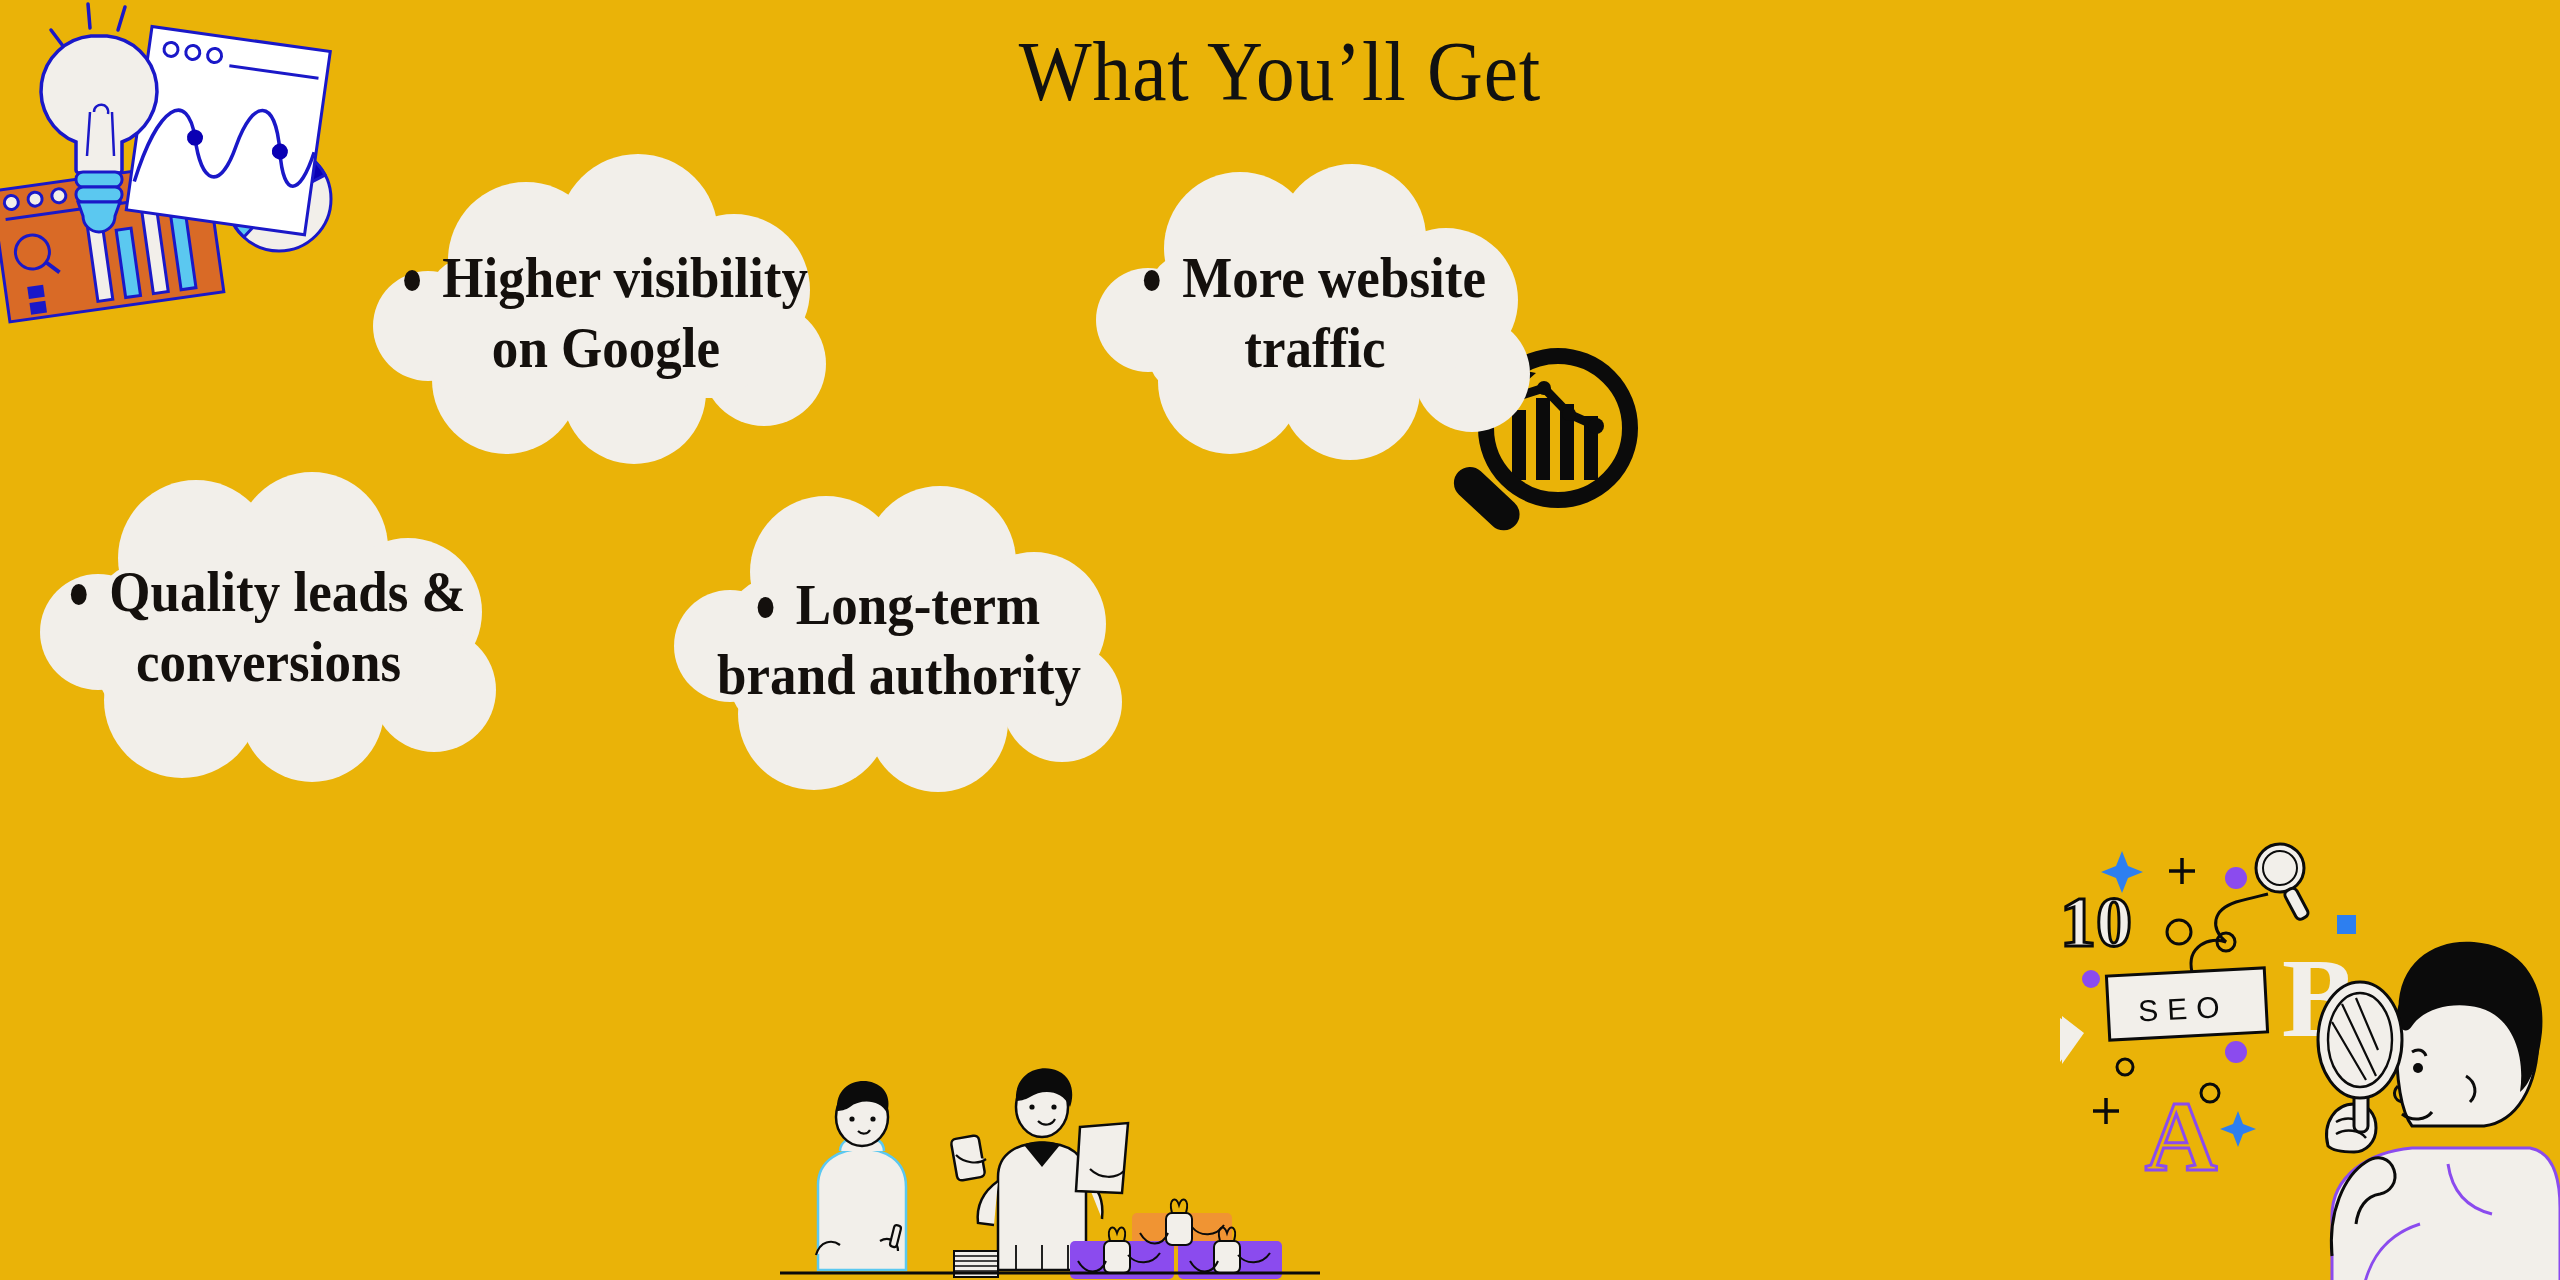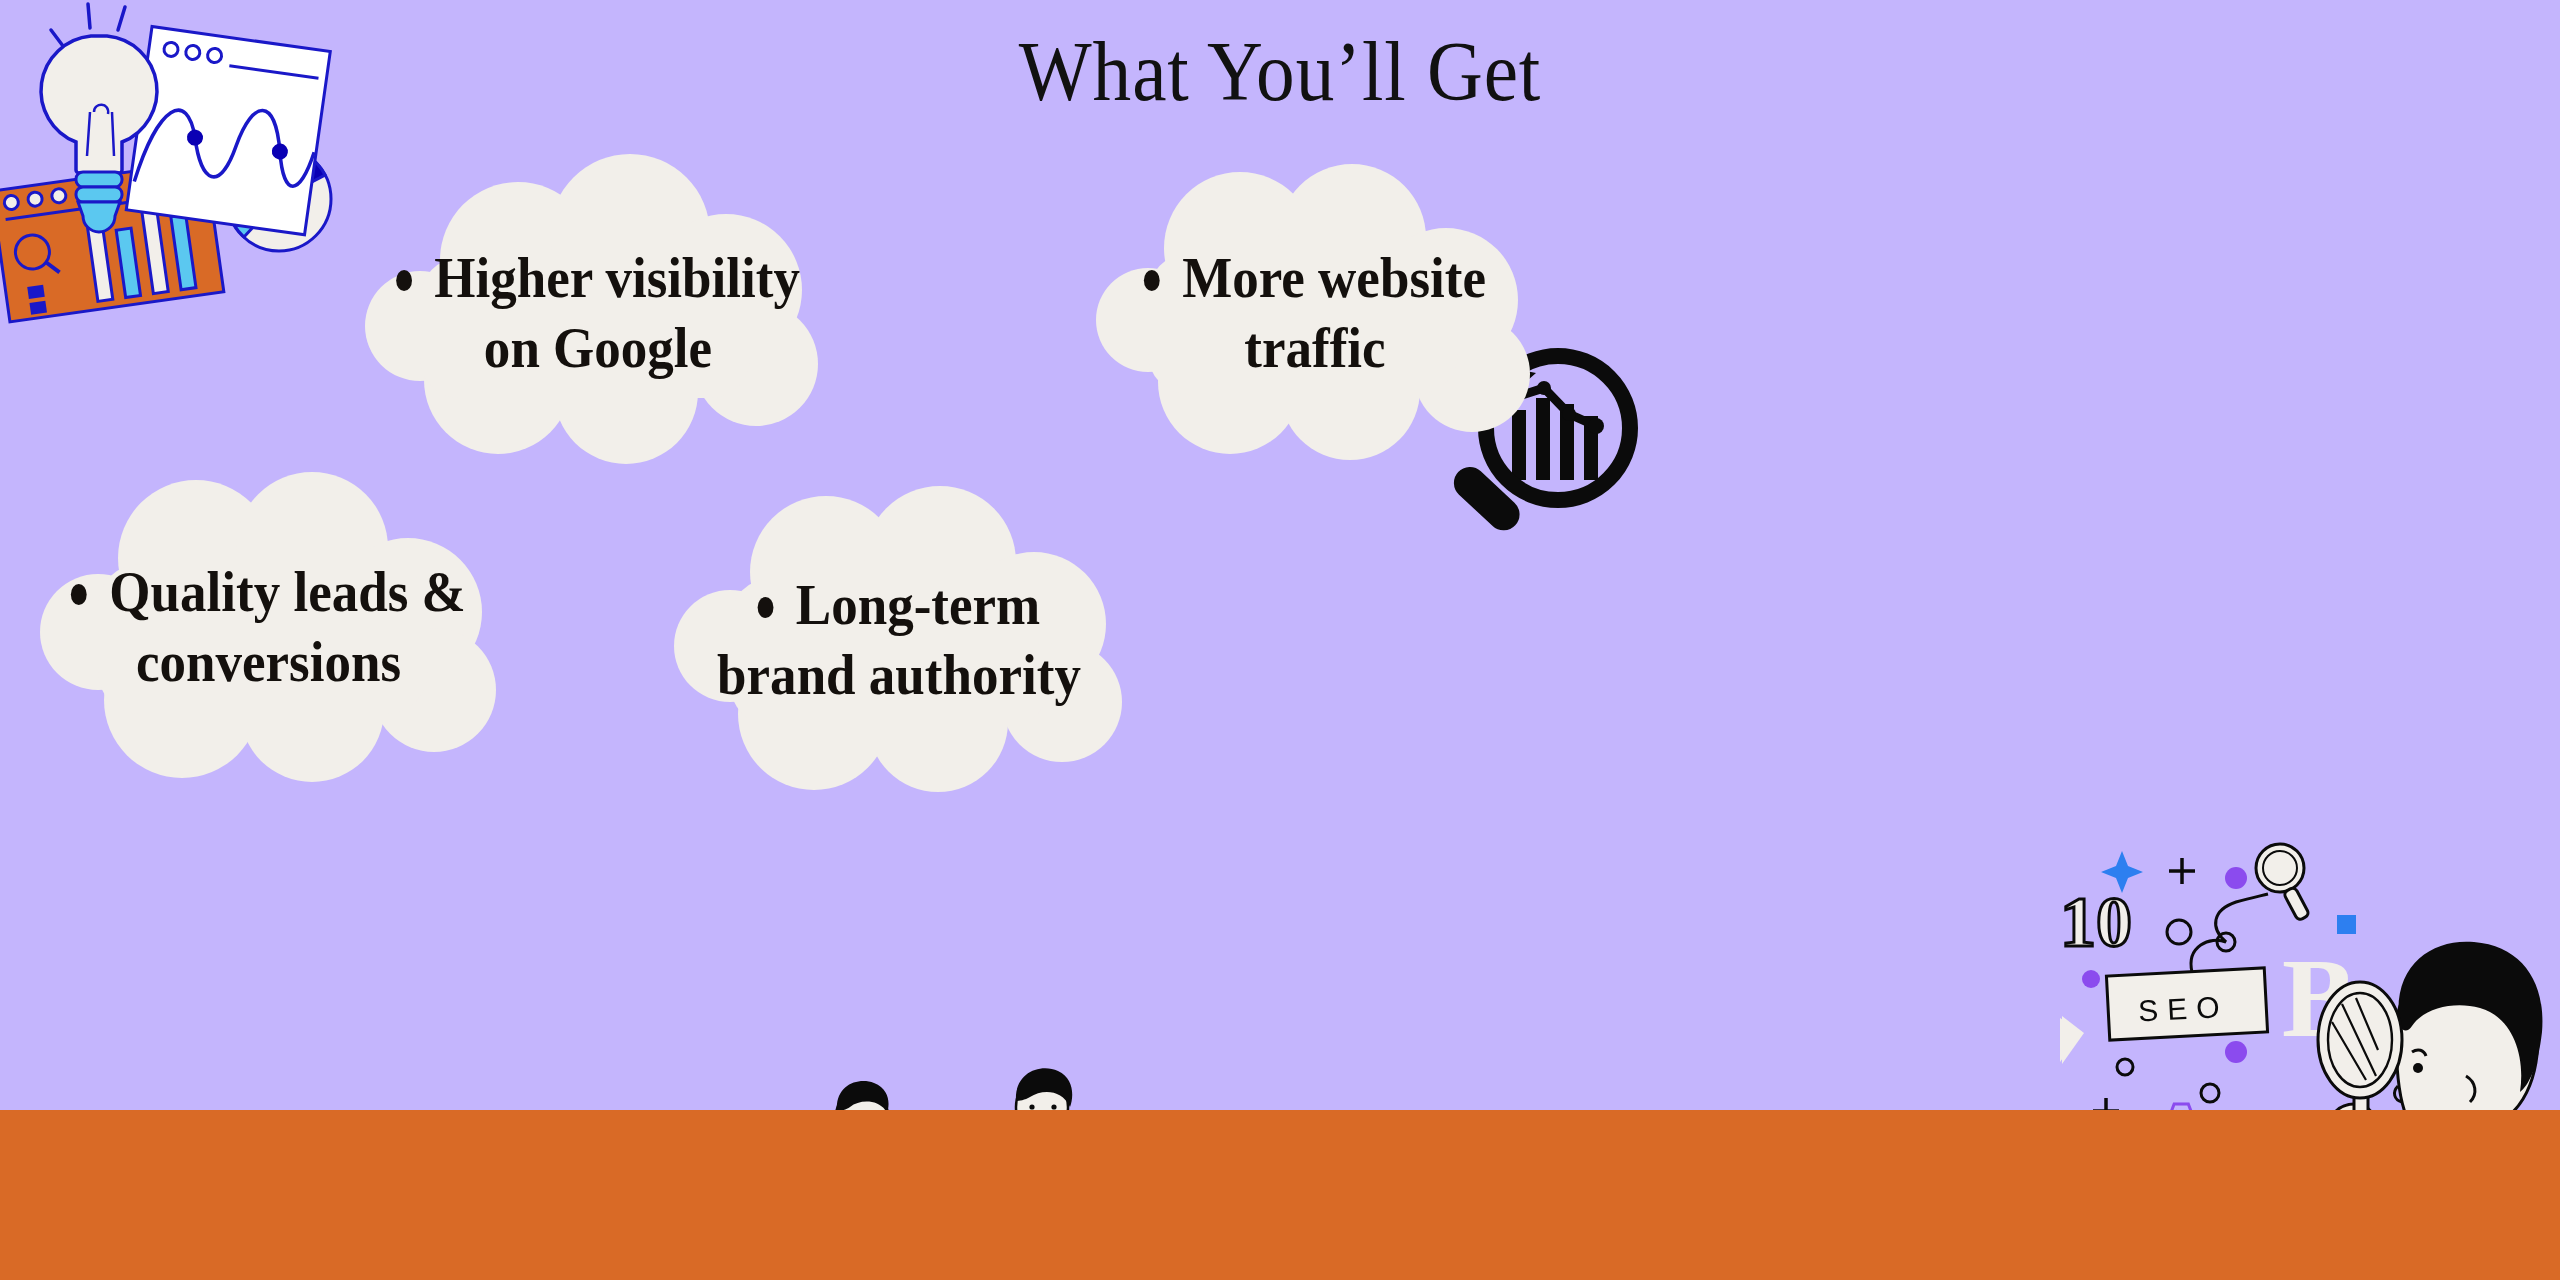--- a/index.html
+++ b/index.html
@@ -3,23 +3,23 @@
 <meta charset="utf-8">
 <style>
   html, body {
     margin: 0;
     padding: 0;
     background: #D96A26;
   }
   #stage {
     position: relative;
     width: 2560px;
-    height: 1110px;
+    height: 1280px;
     overflow: hidden;
-    background: #c4b5fd;
+    background: #eab308;
     font-family: "Liberation Serif", "DejaVu Serif", serif;
   }
 
   
   .page-title {
     position: absolute;
     left: 0;
     top: 28px;
     width: 2560px;
     text-align: center;
@@ -67,21 +67,21 @@
     display: inline-block;
     width: 17px;
     height: 21px;
     border-radius: 50%;
     background: #14100D;
     vertical-align: 0.12em;
     margin-right: 24px;
   }
 
   
-  #cloud-visibility { left: 368px; top: 168px;  width: 460px; height: 290px; }
+  #cloud-visibility { left: 376px; top: 168px;  width: 460px; height: 290px; }
   #cloud-traffic    { left: 1100px; top: 168px; width: 430px; height: 290px; }
   #cloud-leads      { left: 36px;  top: 472px;  width: 465px; height: 310px; }
   #cloud-authority  { left: 674px; top: 490px;  width: 450px; height: 300px; }
 
   #cloud-visibility .cloud-text { font-size: 57px; }
   #cloud-traffic .cloud-text    { font-size: 57px; }
   #cloud-leads .cloud-text      { font-size: 57px; }
   #cloud-authority .cloud-text  { font-size: 57px; }
 
   

